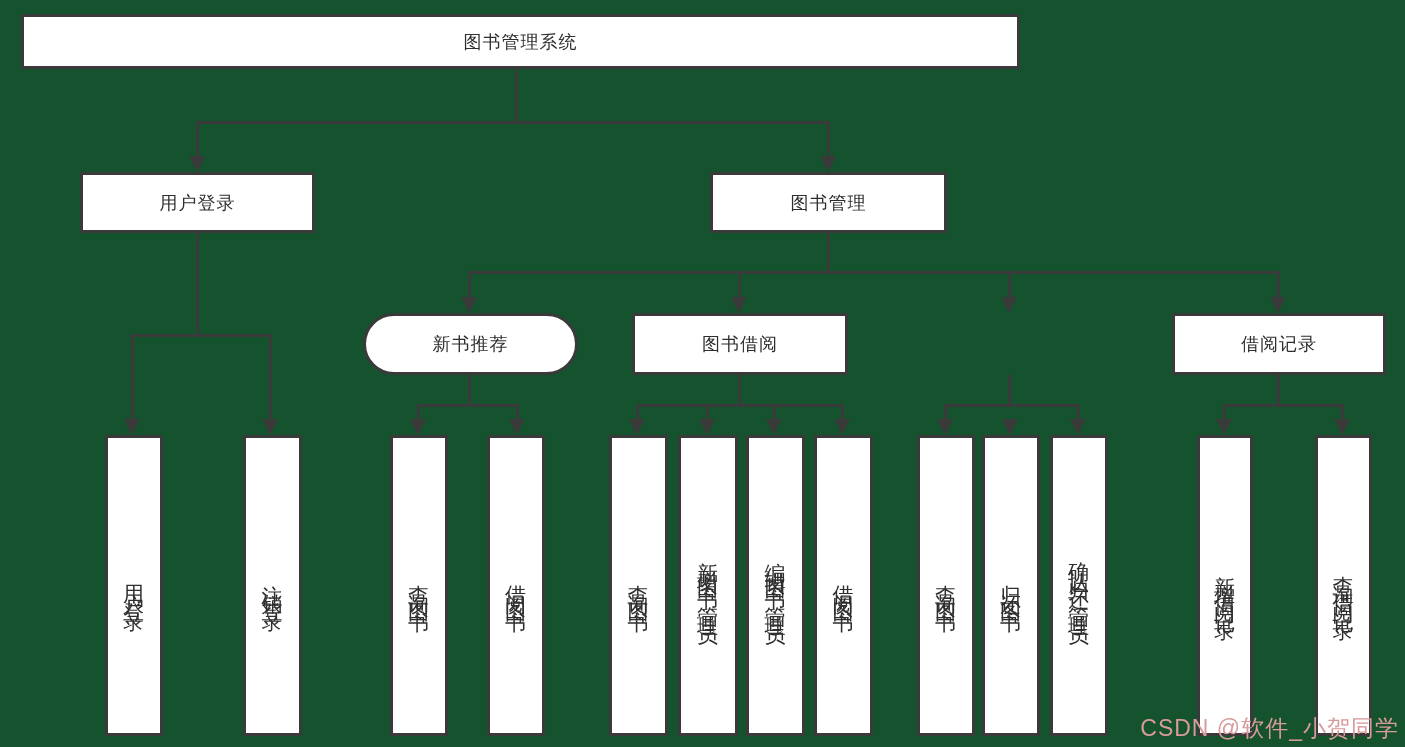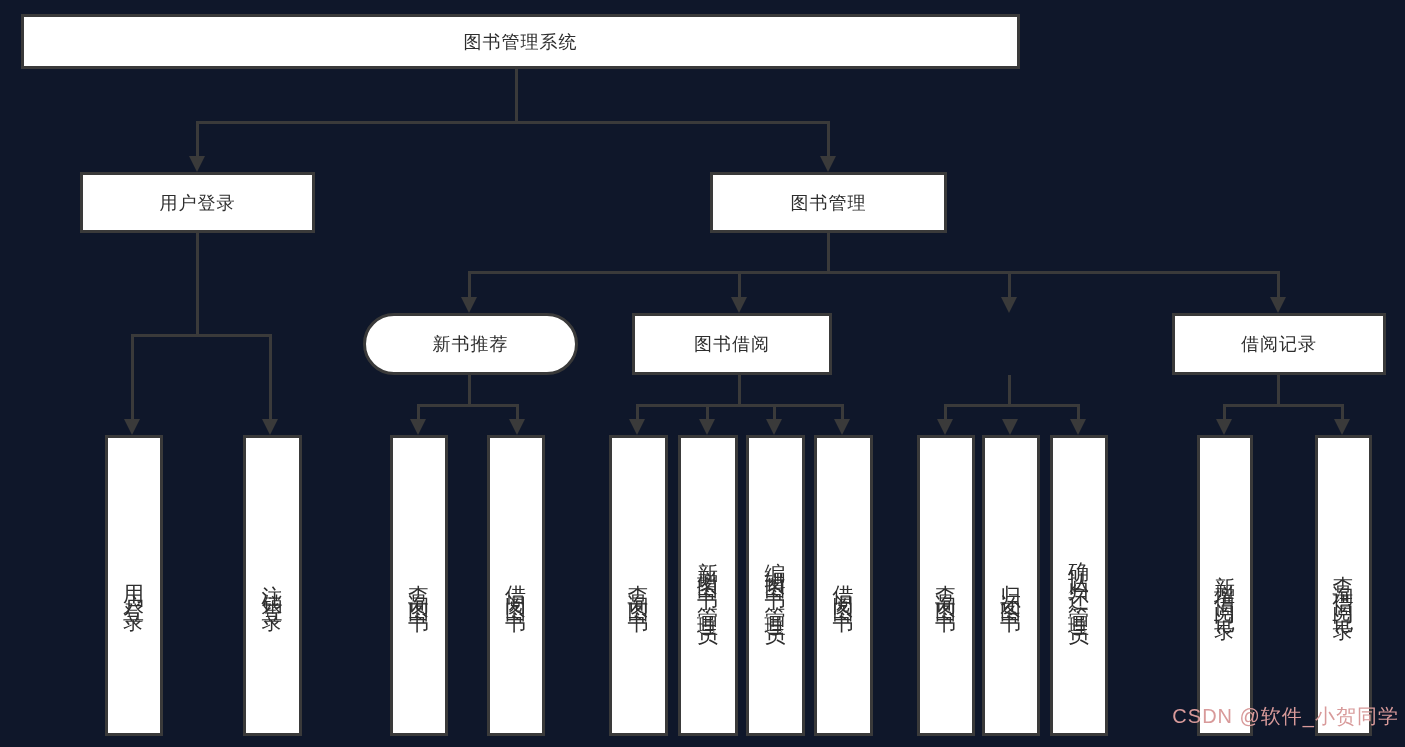--- a/index.html
+++ b/index.html
@@ -5,21 +5,21 @@
   :root{
     --line:#3a3a3a;
     --text:#2e2e2e;
     --wm:#d89a9a;
   }
   html,body{margin:0;padding:0;background:#fff;}
   body{font-family:"Liberation Sans","DejaVu Sans",sans-serif;color:var(--text);}
   .canvas{
     position:relative;
     width:1405px;height:747px;
-    background:#0f172a;
+    background:#14532d;
     overflow:hidden;
     text-decoration:underline;
   }
   .node{
     position:absolute;
     border:3px solid var(--line);
     background:#fff;
     box-sizing:border-box;
     display:flex;align-items:center;justify-content:center;
   }
@@ -38,22 +38,22 @@
   .vline{width:3px;}
   .arrow{
     position:absolute;
     width:0;height:0;
     border-left:8px solid transparent;
     border-right:8px solid transparent;
     border-top:16px solid var(--line);
   }
   .watermark{
     position:absolute;
-    right:6px;bottom:17px;
-    font-size:20px;
+    right:6px;bottom:3px;
+    font-size:23px;
     color:var(--wm);
     z-index:10;
     letter-spacing:1px;
     text-align:right;
   }
 </style>
 </head>
 <body>
 
 <div class="canvas">
@@ -90,21 +90,21 @@
   <div class="vline" style="left:1008px;top:271px;height:28px;"></div>
   <div class="vline" style="left:1277px;top:271px;height:28px;"></div>
   <div class="arrow" style="left:461px;top:297px;"></div>
   <div class="arrow" style="left:731px;top:297px;"></div>
   <div class="arrow" style="left:1001px;top:297px;"></div>
   <div class="arrow" style="left:1270px;top:297px;"></div>
 
   <div class="node h" style="left:363px;top:313px;width:215px;height:62px;border-radius:31px;">
     <span>新书推荐</span>
   </div>
-  <div class="node h" style="left:632px;top:313px;width:200px;height:62px;">
+  <div class="node h" style="left:632px;top:313px;width:216px;height:62px;">
     <span>图书借阅</span>
   </div>
   <div class="node h" style="left:1172px;top:313px;width:214px;height:62px;">
     <span>借阅记录</span>
   </div>
 
   <div class="vline" style="left:468px;top:375px;height:32px;"></div>
   <div class="hline" style="left:417px;top:404px;width:102px;"></div>
   <div class="vline" style="left:417px;top:404px;height:17px;"></div>
   <div class="vline" style="left:516px;top:404px;height:17px;"></div>

